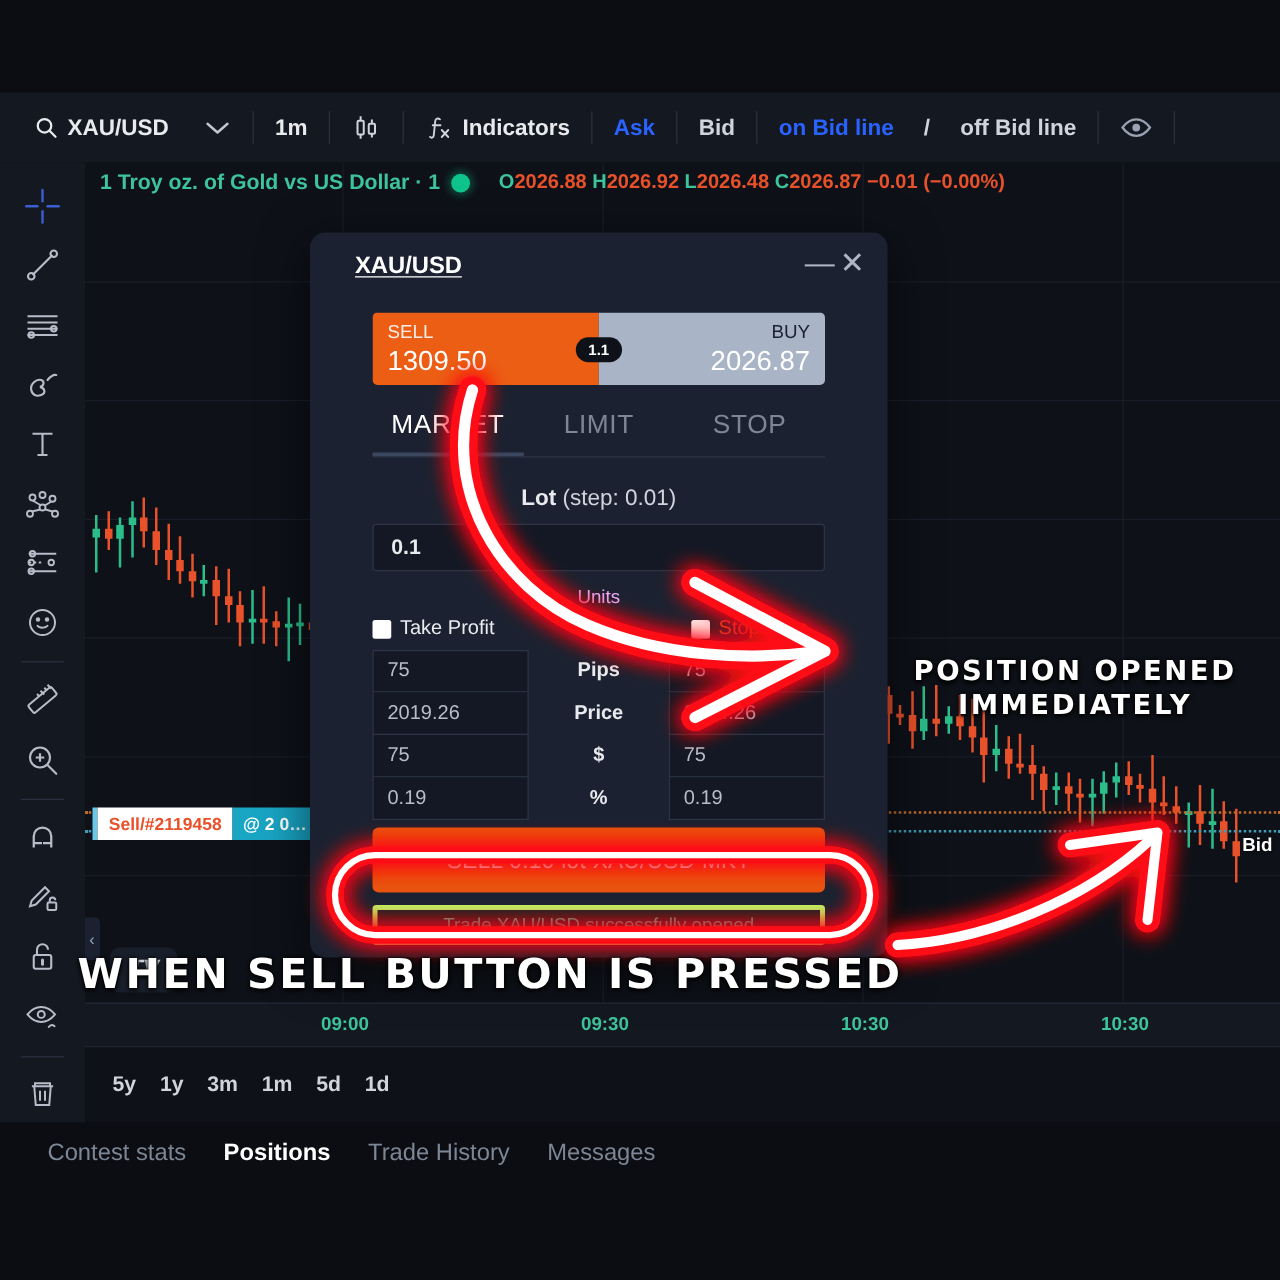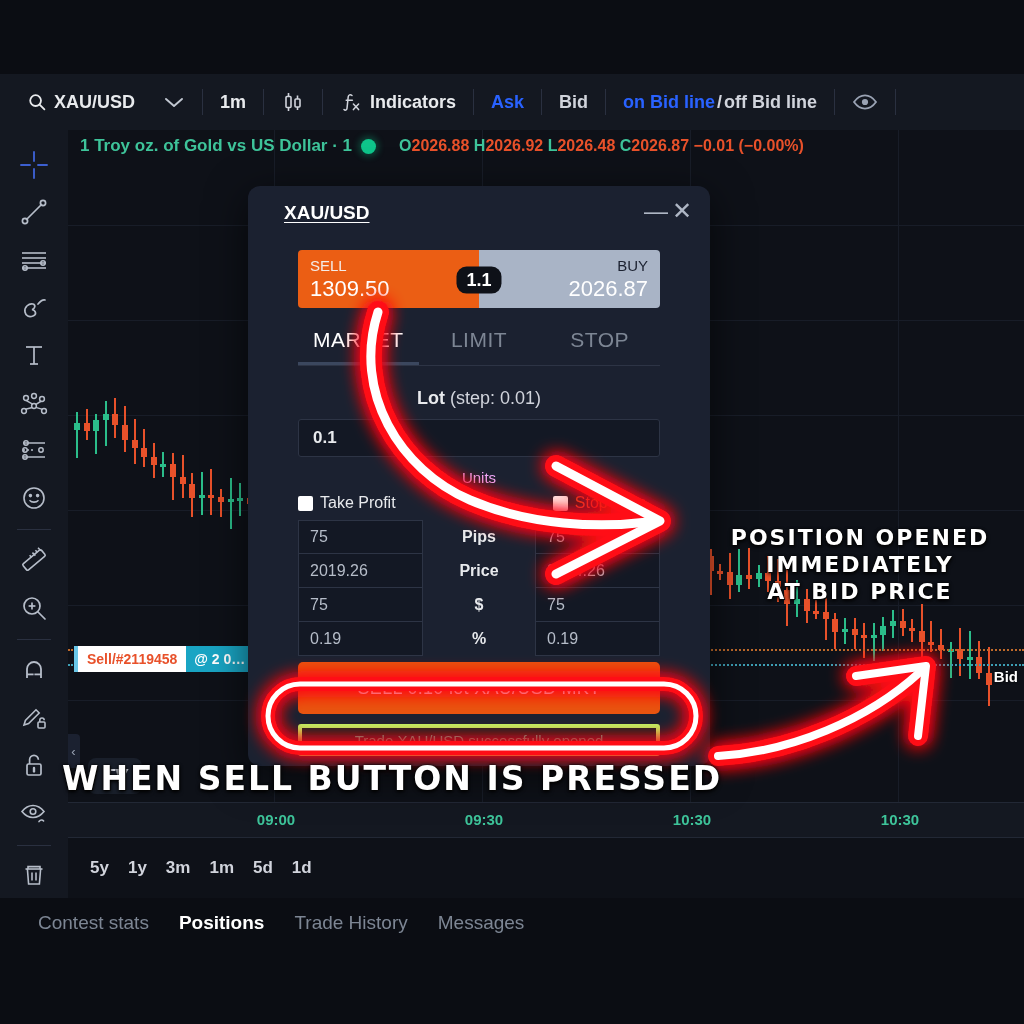--- a/index.html
+++ b/index.html
@@ -182,21 +182,21 @@
   .ba-sell { flex: 1; background: #eb5e14; padding: 7px 0 0 12px; }
   .ba-buy  { flex: 1; background: #a9b4c6; padding: 7px 12px 0 0; text-align: right; }
   .ba-lab { font-size: 15px; color: #f4ece8; }
   .ba-buy .ba-lab { color: #1b2130; }
   .ba-val { font-size: 22px; color: #ffffff; margin-top: 2px; }
   .ba-buy .ba-val { color: #ffffff; }
   .spread {
     position: absolute; left: 50%; top: 50%;
     transform: translate(-50%, -46%);
     background: #0e1118; color: #ffffff;
-    font-size: 18px; font-weight: bold;
+    font-size: 12px; font-weight: bold;
     padding: 3px 10px; border-radius: 10px;
   }
 
   .tabs {
     margin: 20px 50px 0 50px;
     display: flex; border-bottom: 1px solid #2d3445;
   }
   .otab {
     flex: 1; text-align: center; padding-bottom: 10px;
     font-size: 21px; color: #7d8694; letter-spacing: .5px;
@@ -348,21 +348,21 @@
     </div>
 
     <div class="tb-sep"></div>
 
     <div class="tb-item tb-mut">
       <span>Bid</span>
     </div>
 
     <div class="tb-sep"></div>
 
-    <div class="tb-item" style="gap:2px;">
+    <div class="tb-item" style="gap:24px;">
       <span class="tb-blue">on Bid line</span>
       <span class="tb-mut">/</span>
       <span class="tb-mut">off Bid line</span>
     </div>
 
     <div class="tb-sep"></div>
 
     <div class="tb-item">
       <span class="ic">
         <svg width="26" height="18" viewBox="0 0 26 18" fill="none" stroke="#9aa3b4" stroke-width="1.8">
@@ -1104,19 +1104,18 @@
     </g>
     <g>
       <path d="M718 756 C 790 752, 868 720, 920 672" fill="none" stroke="#ffffff" stroke-width="8" stroke-linecap="round"></path>
       <path d="M856 676 L 926 666 L 918 736" fill="none" stroke="#ffffff" stroke-width="8" stroke-linecap="round" stroke-linejoin="round"></path>
     </g>
   </svg>
 
   <div class="anno-text" id="anno-right">
       <div>POSITION OPENED</div>
       <div>IMMEDIATELY</div>
-      <div>AT BID PRICE</div>
     </div>
   <div class="anno-text" id="anno-bottom">
       <div>WHEN SELL BUTTON IS PRESSED</div>
     </div>
 
 </div>
 
 </body></html>

